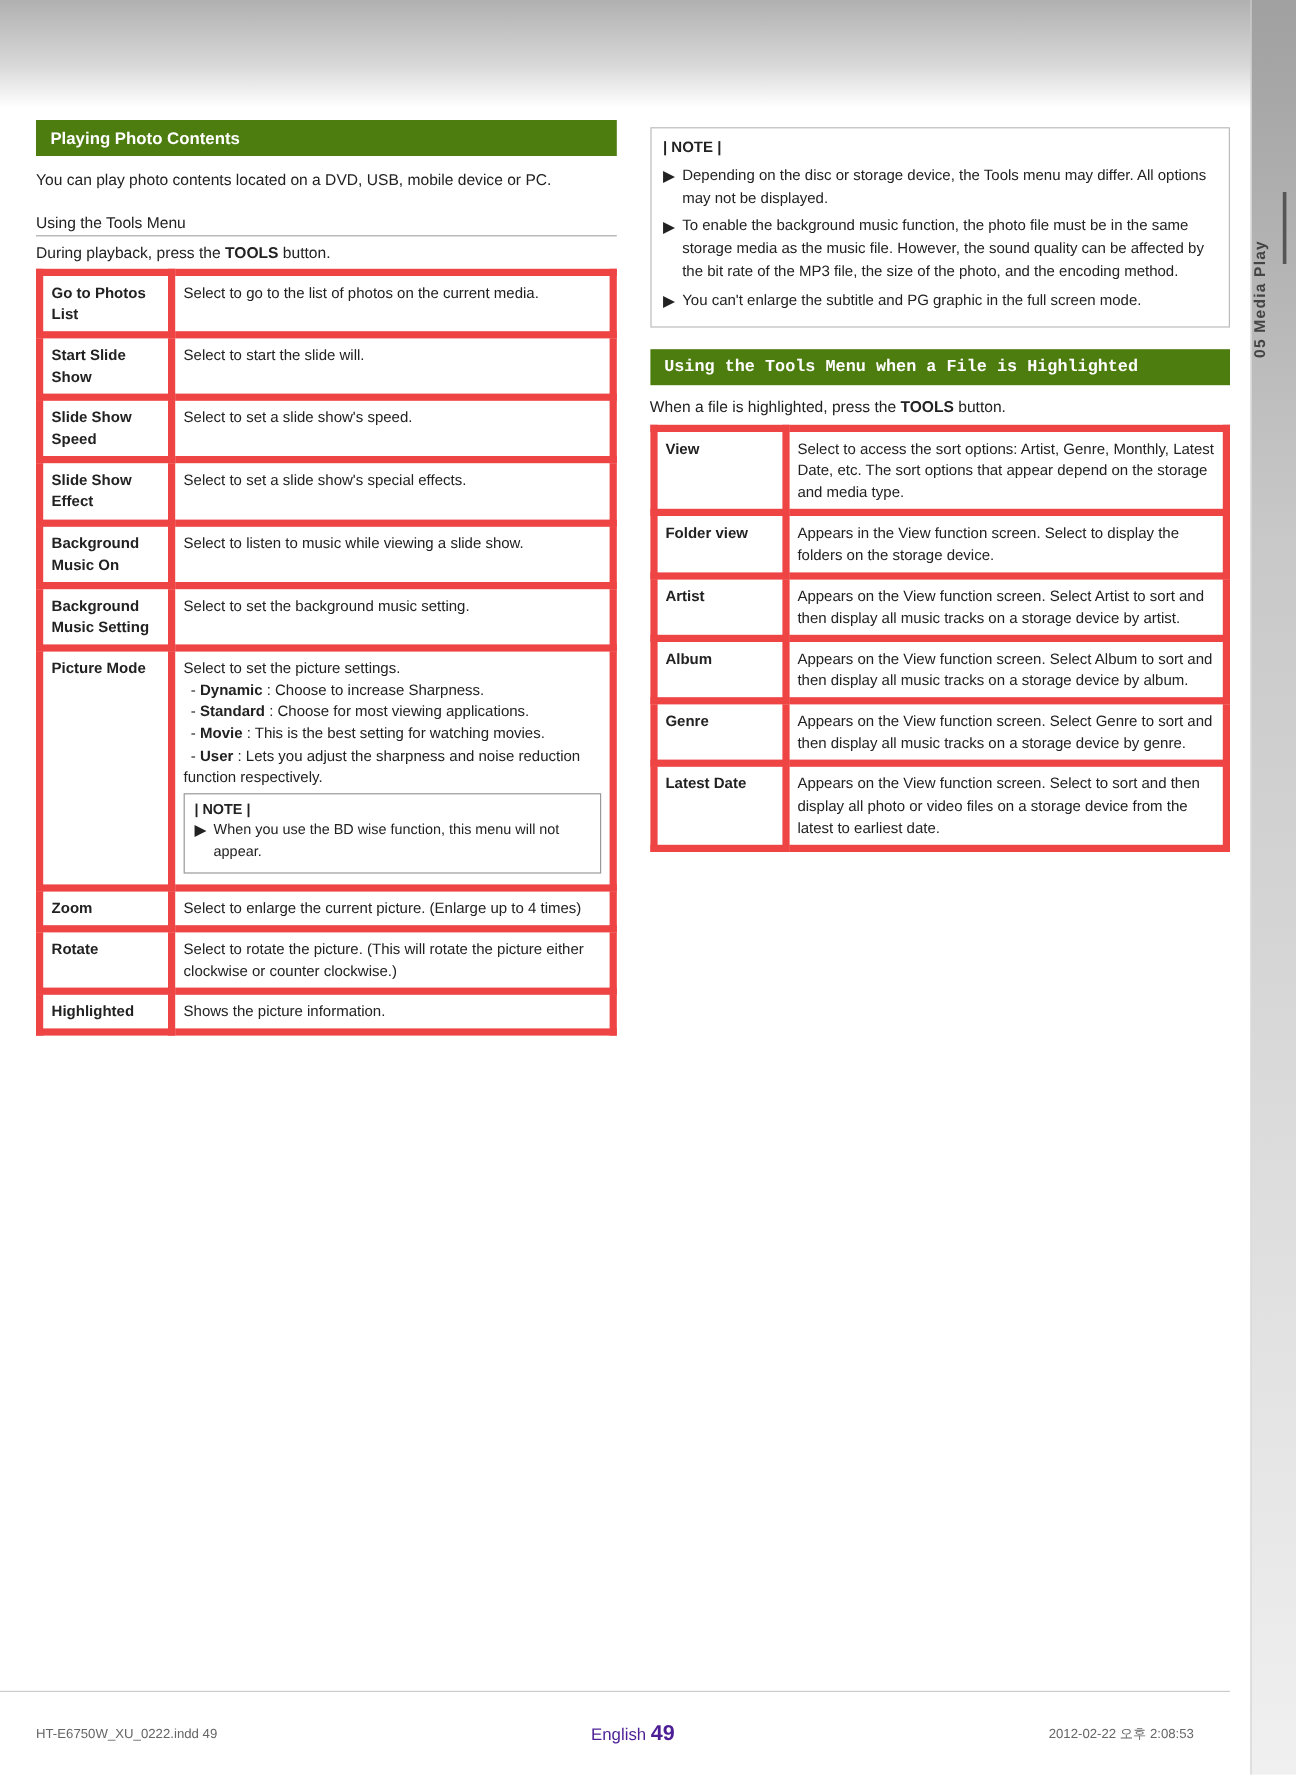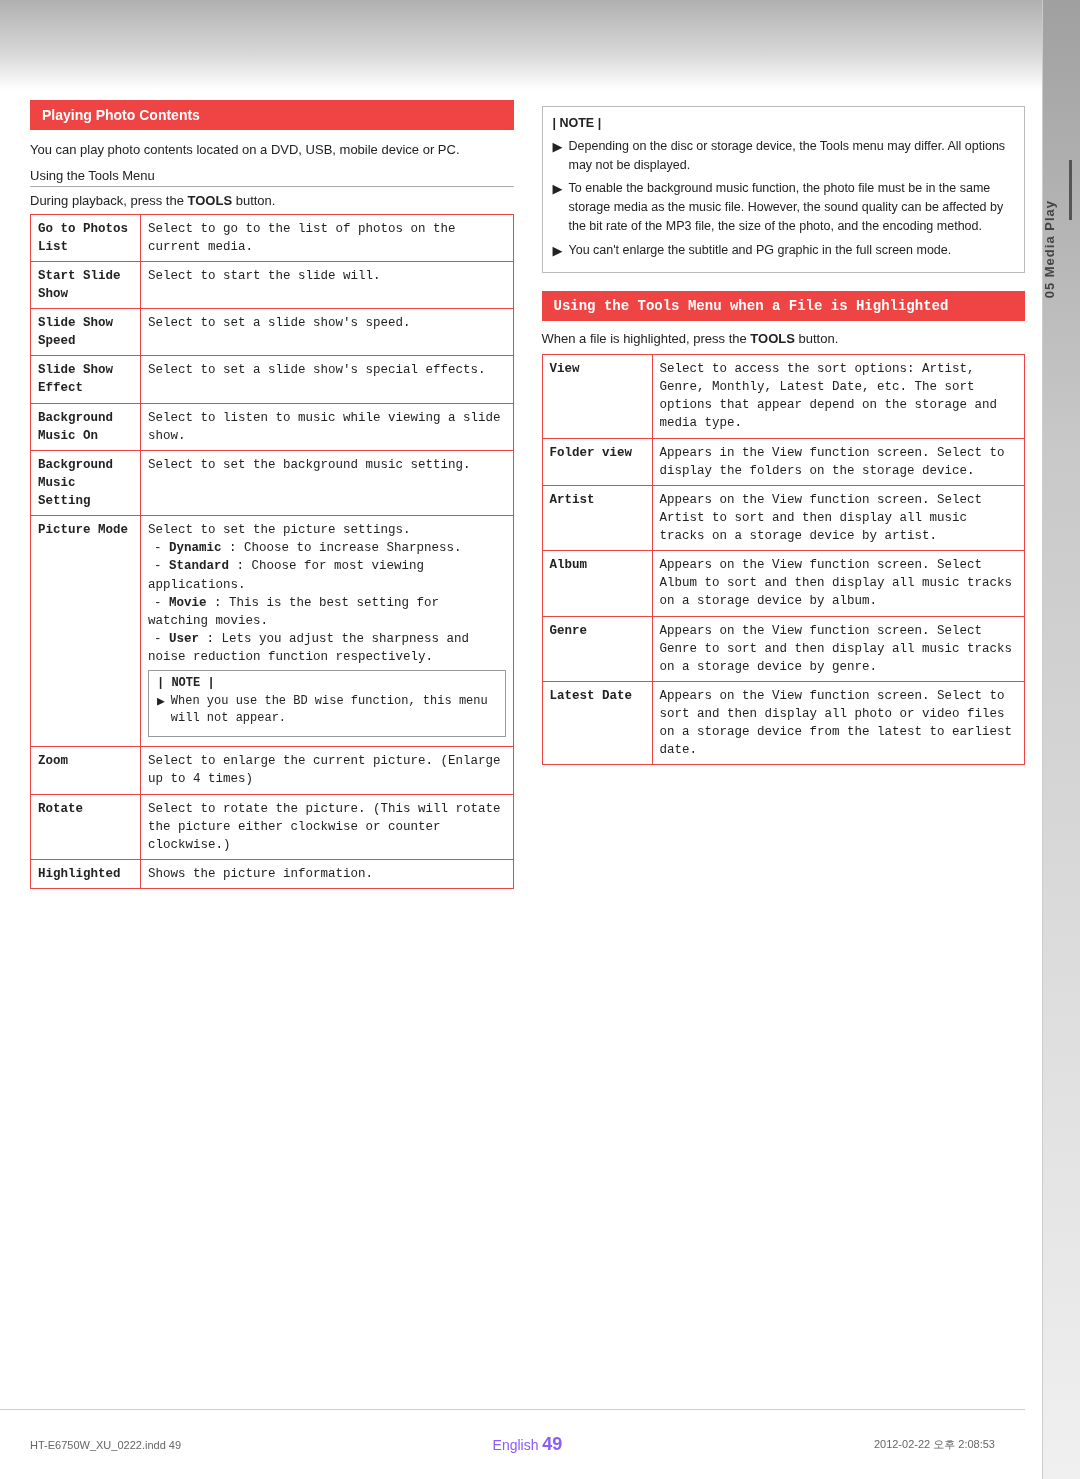--- a/index.html
+++ b/index.html
@@ -77,61 +77,60 @@
       min-width: 0;
     }
 
     .col-right {
       flex: 1;
       min-width: 0;
     }
 
     
     .section-header {
-      background: #ef4444;
+      background: #4d7c0f;
       color: #fff;
       font-size: 14px;
       font-weight: bold;
       padding: 7px 12px;
       margin-bottom: 10px;
     }
 
     .section-subheader {
       font-size: 13px;
       font-weight: normal;
       border-bottom: 1px solid #aaa;
       padding-bottom: 3px;
       margin-bottom: 6px;
       margin-top: 4px;
     }
 
     .section-intro {
       font-size: 13px;
-      margin-bottom: 8px;
+      margin-bottom: 18px;
       line-height: 1.5;
     }
 
     .tools-instruction {
       font-size: 13px;
       margin-bottom: 6px;
     }
 
     
     .menu-table {
       width: 100%;
       border-collapse: collapse;
       font-size: 12.5px;
       line-height: 1.45;
     }
 
     .menu-table td {
-      border: 1px solid #ef4444;
+      border: 6px solid #ef4444;
       padding: 5px 7px;
       vertical-align: top;
-      font-family: Liberation Mono, monospace;
     }
 
     .menu-table td:first-child {
       font-weight: bold;
       width: 110px;
       min-width: 90px;
     }
 
     
     .note-box {
@@ -202,21 +201,21 @@
       border-top: 1px solid #ccc;
     }
 
     .footer-file {
       font-size: 11px;
       color: #666;
     }
 
     .footer-page {
       font-size: 14px;
-      color: #8b5cf6;
+      color: #4c1d95;
     }
 
     .footer-date {
       font-size: 11px;
       color: #666;
     }
 
     
     .page-num {
       font-size: 18px;

